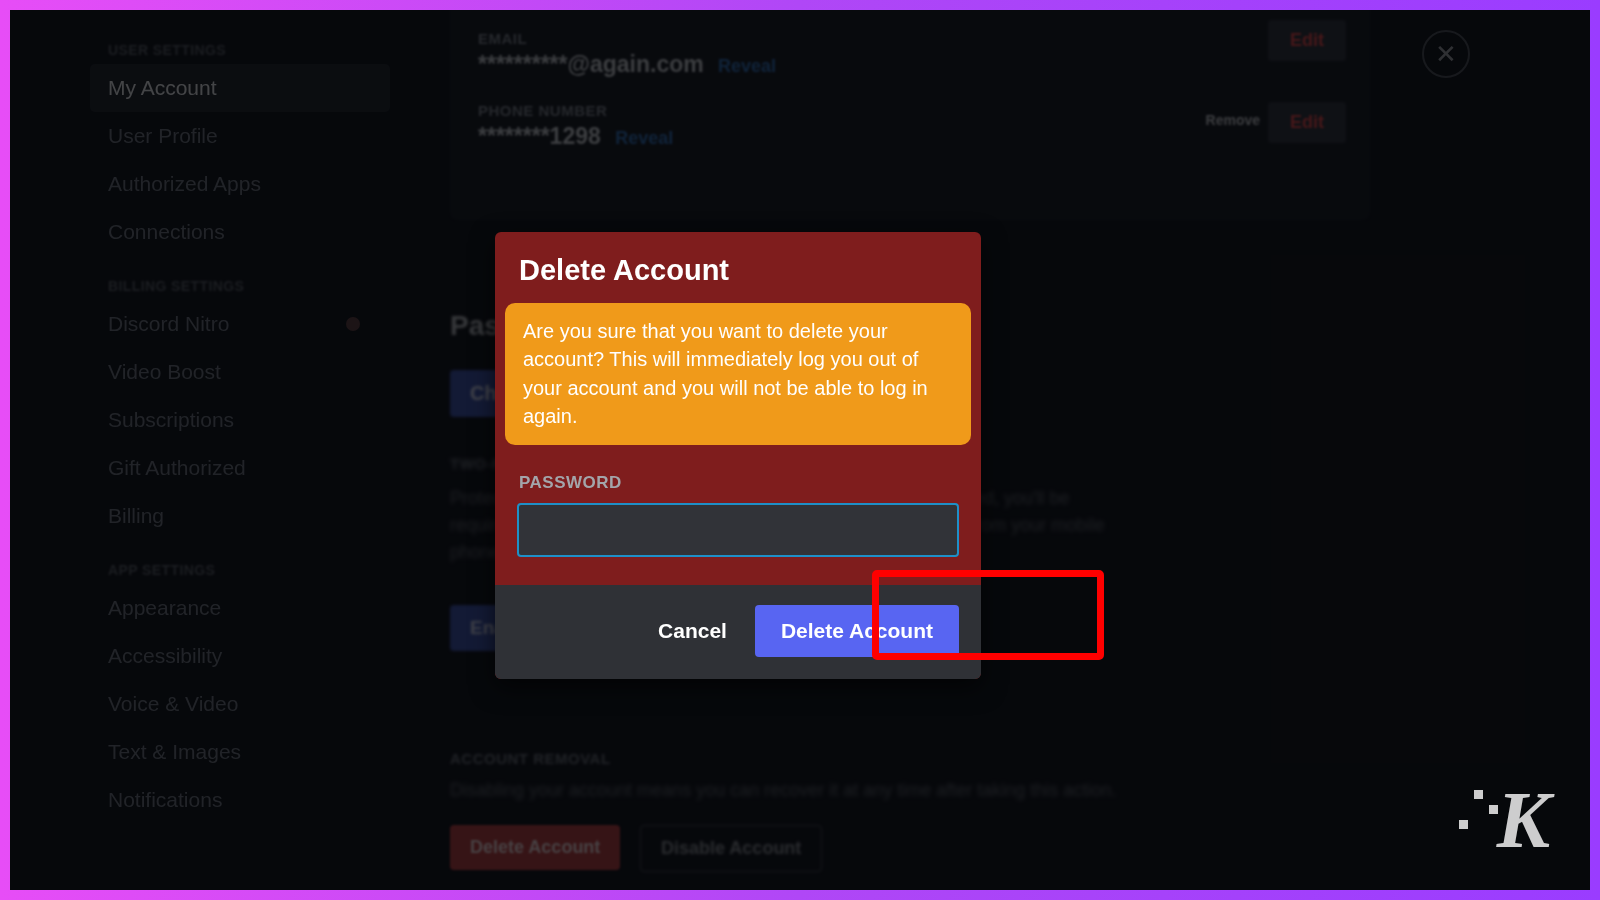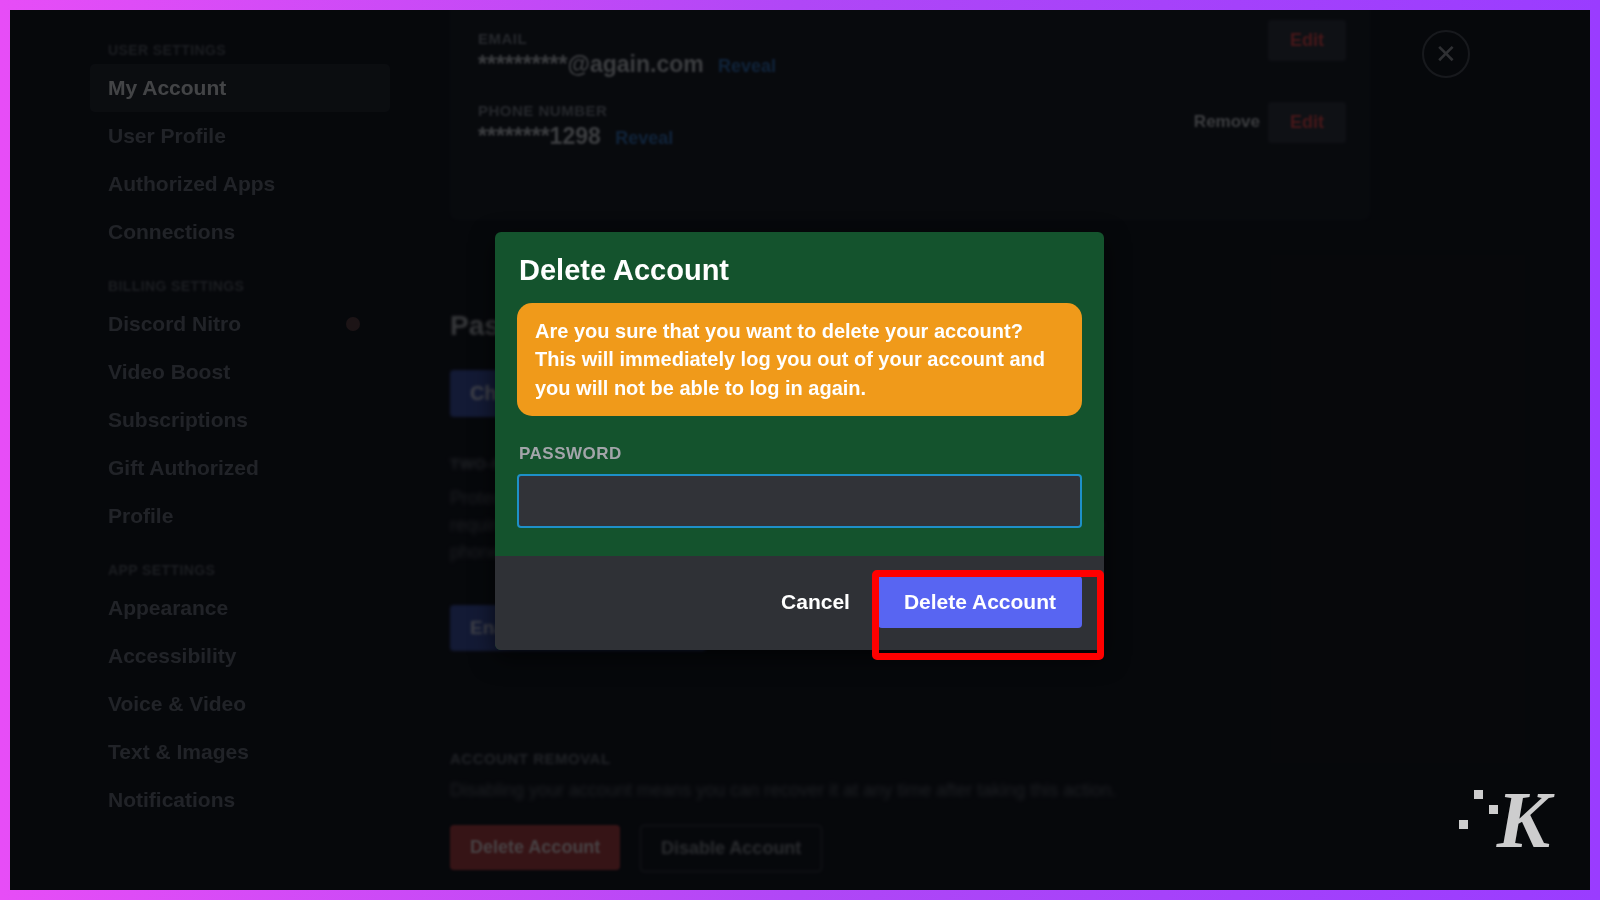--- a/index.html
+++ b/index.html
@@ -28,21 +28,21 @@
     font-weight: 700;
     letter-spacing: 0.4px;
     text-transform: uppercase;
     color: #55595f;
     padding: 6px 18px;
     margin-top: 16px;
     filter: blur(1.2px);
   }
   .sidebar .item {
     font-size: 21px;
-    font-weight: 700;
+    font-weight: 400;
     color: #6c7179;
     padding: 12px 18px;
     border-radius: 5px;
     filter: blur(0.7px);
     position: relative;
   }
   .sidebar .item.active {
     background: #1e2127;
     color: #e6e6e6;
     filter: blur(0.4px);
@@ -80,21 +80,21 @@
   .edit-btn {
     position: absolute;
     right: 24px;
     background: #2c2f36; color: #ef4444;
     border: none; border-radius: 4px;
     padding: 10px 22px; font-size: 18px; font-weight: 600;
     filter: blur(0.6px);
   }
   .remove-link {
     position: absolute; right: 110px;
-    color: #c7c8ca; font-size: 17px; font-weight: 600;
+    color: #c7c8ca; font-size: 14px; font-weight: 600;
     filter: blur(0.6px);
   }
   .close-x {
     position: absolute;
     right: 60px; top: 20px;
     width: 48px; height: 48px;
     border: 2px solid #4a4d52;
     border-radius: 50%;
     display: flex; align-items: center; justify-content: center;
     color: #9d9fa3; font-size: 26px;
@@ -158,36 +158,36 @@
   }
   
   .dim {
     position: absolute; inset: 0;
     background: rgba(4,5,8,0.72);
   }
   
   .modal {
     position: absolute;
     left: 485px; top: 222px;
-    width: 609px;
-    background: #14532d;
+    width: 486px;
+    background: #7f1d1d;
     border-radius: 6px;
     box-shadow: 0 8px 24px rgba(0,0,0,0.6);
     overflow: visible;
   }
   .modal-title {
     font-size: 29px; font-weight: 800; color: #fff;
     padding: 22px 24px 16px 24px;
   }
   .warning {
-    margin: 0 22px;
+    margin: 0 10px;
     background: #f09a1a;
-    border-radius: 15px;
+    border-radius: 10px;
     padding: 14px 18px;
-    color: #fff; font-size: 20px; font-weight: 700; line-height: 1.42;
+    color: #fff; font-size: 20px; font-weight: 400; line-height: 1.42;
   }
   .pw-label {
     margin: 28px 24px 10px 24px;
     font-size: 17px; font-weight: 700; letter-spacing: 0.5px;
     color: #a3a5aa; text-transform: uppercase;
   }
   .pw-input {
     display: block;
     margin: 0 22px;
     width: calc(100% - 44px);
@@ -265,21 +265,21 @@
       <div class="item">Connections</div>
 
       <div class="section-label">BILLING SETTINGS</div>
       <div class="item">
         <span>Discord Nitro</span>
         <span class="badge"></span>
       </div>
       <div class="item">Video Boost</div>
       <div class="item">Subscriptions</div>
       <div class="item">Gift Authorized</div>
-      <div class="item">Profile</div>
+      <div class="item">Billing</div>
 
       <div class="section-label">APP SETTINGS</div>
       <div class="item">Appearance</div>
       <div class="item">Accessibility</div>
       <div class="item">Voice &amp; Video</div>
       <div class="item">Text &amp; Images</div>
       <div class="item">Notifications</div>
     </div>
 
     <div class="main">

